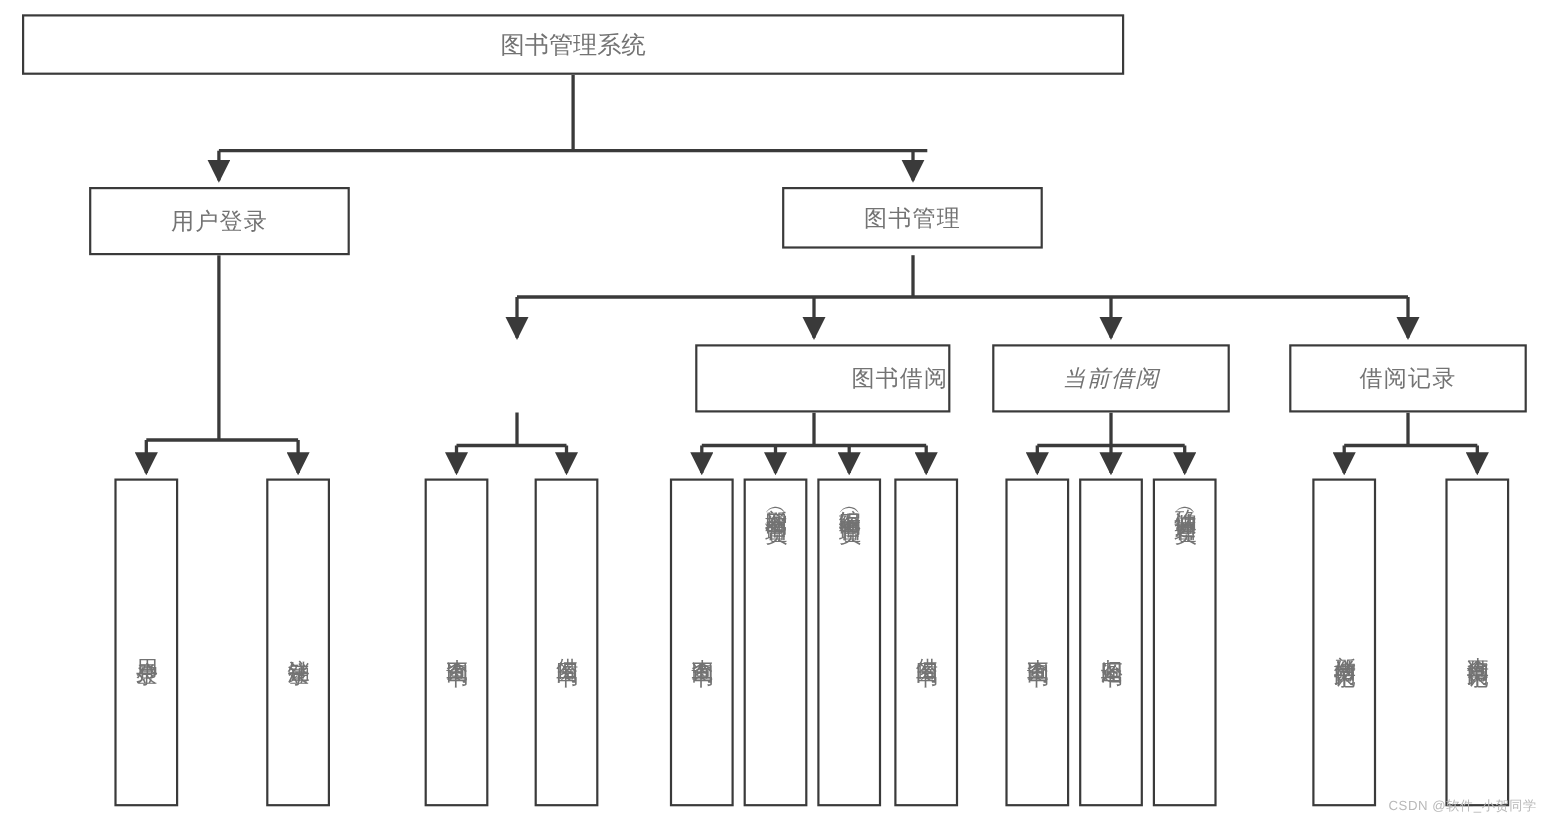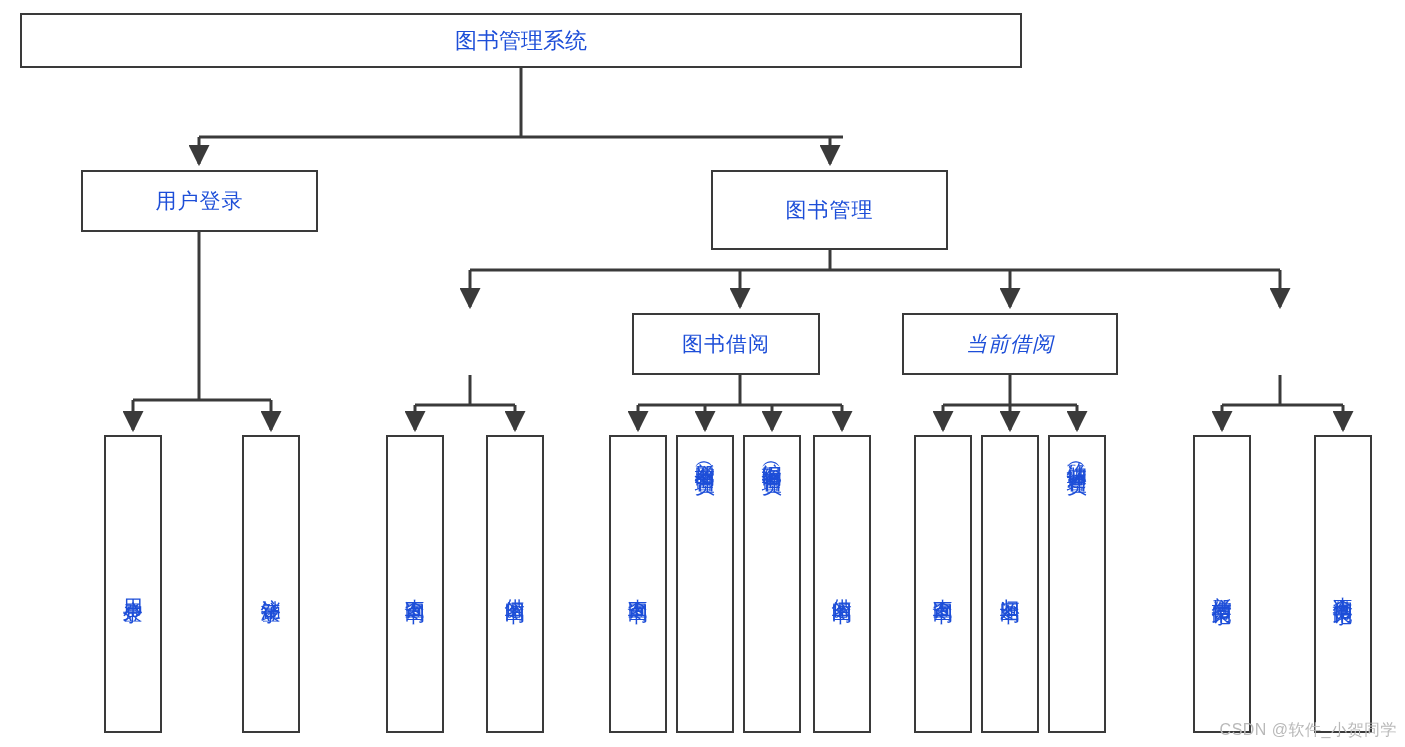--- a/index.html
+++ b/index.html
@@ -18,21 +18,21 @@
     overflow: hidden;
   }
   .node {
     position: absolute;
     box-sizing: border-box;
     border: 2px solid #3a3a3a;
     background: #ffffff;
     display: flex;
     align-items: center;
     justify-content: center;
-    color: #1d4ed8;
+    color: #737373;
   }
   .node.horiz {
     font-size: 21px;
     letter-spacing: 1px;
   }
   .node.root {
     font-size: 22px;
   }
   .node.leaf {
     font-size: 20px;
@@ -64,21 +64,21 @@
     left: 0;
     top: 0;
     width: 1405px;
     height: 747px;
     pointer-events: none;
   }
   .watermark {
     position: absolute;
     right: 8px;
     bottom: 6px;
-    font-size: 16px;
+    font-size: 12px;
     color: #b9b9b9;
     letter-spacing: 0.5px;
     white-space: nowrap;
   }
 </style>
 </head>
 <body>
 
 <div id="canvas">
 
@@ -132,29 +132,32 @@
     </g>
   </svg>
 
   <div class="node root" style="left:20px; top:13px; width:1002px; height:55px;">
     <span>图书管理系统</span>
   </div>
 
   <div class="node horiz" style="left:81px; top:170px; width:237px; height:62px;">
     <span>用户登录</span>
   </div>
-  <div class="node horiz" style="left:711px; top:170px; width:237px; height:80px;">
+  <div class="node horiz" style="left:711px; top:170px; width:237px; height:56px;">
     <span>图书管理</span>
   </div>
 
-  <div class="node horiz" style="left:632px; top:313px; width:188px; height:62px;">
+  <div class="node horiz" style="left:632px; top:313px; width:232px; height:62px;justify-content:flex-end;">
     <span>图书借阅</span>
   </div>
   <div class="node horiz" style="left:902px; top:313px; width:216px; height:62px;font-style:italic;">
     <span>当前借阅</span>
+  </div>
+  <div class="node horiz" style="left:1172px; top:313px; width:216px; height:62px;">
+    <span>借阅记录</span>
   </div>
 
   <div class="node leaf" style="left:104px; top:435px; width:58px; height:298px;">
     <div class="leaf-inner">
       <span class="vtext">用户登录</span>
     </div>
   </div>
   <div class="node leaf" style="left:242px; top:435px; width:58px; height:298px;">
     <div class="leaf-inner">
       <span class="vtext">注销登录</span>

